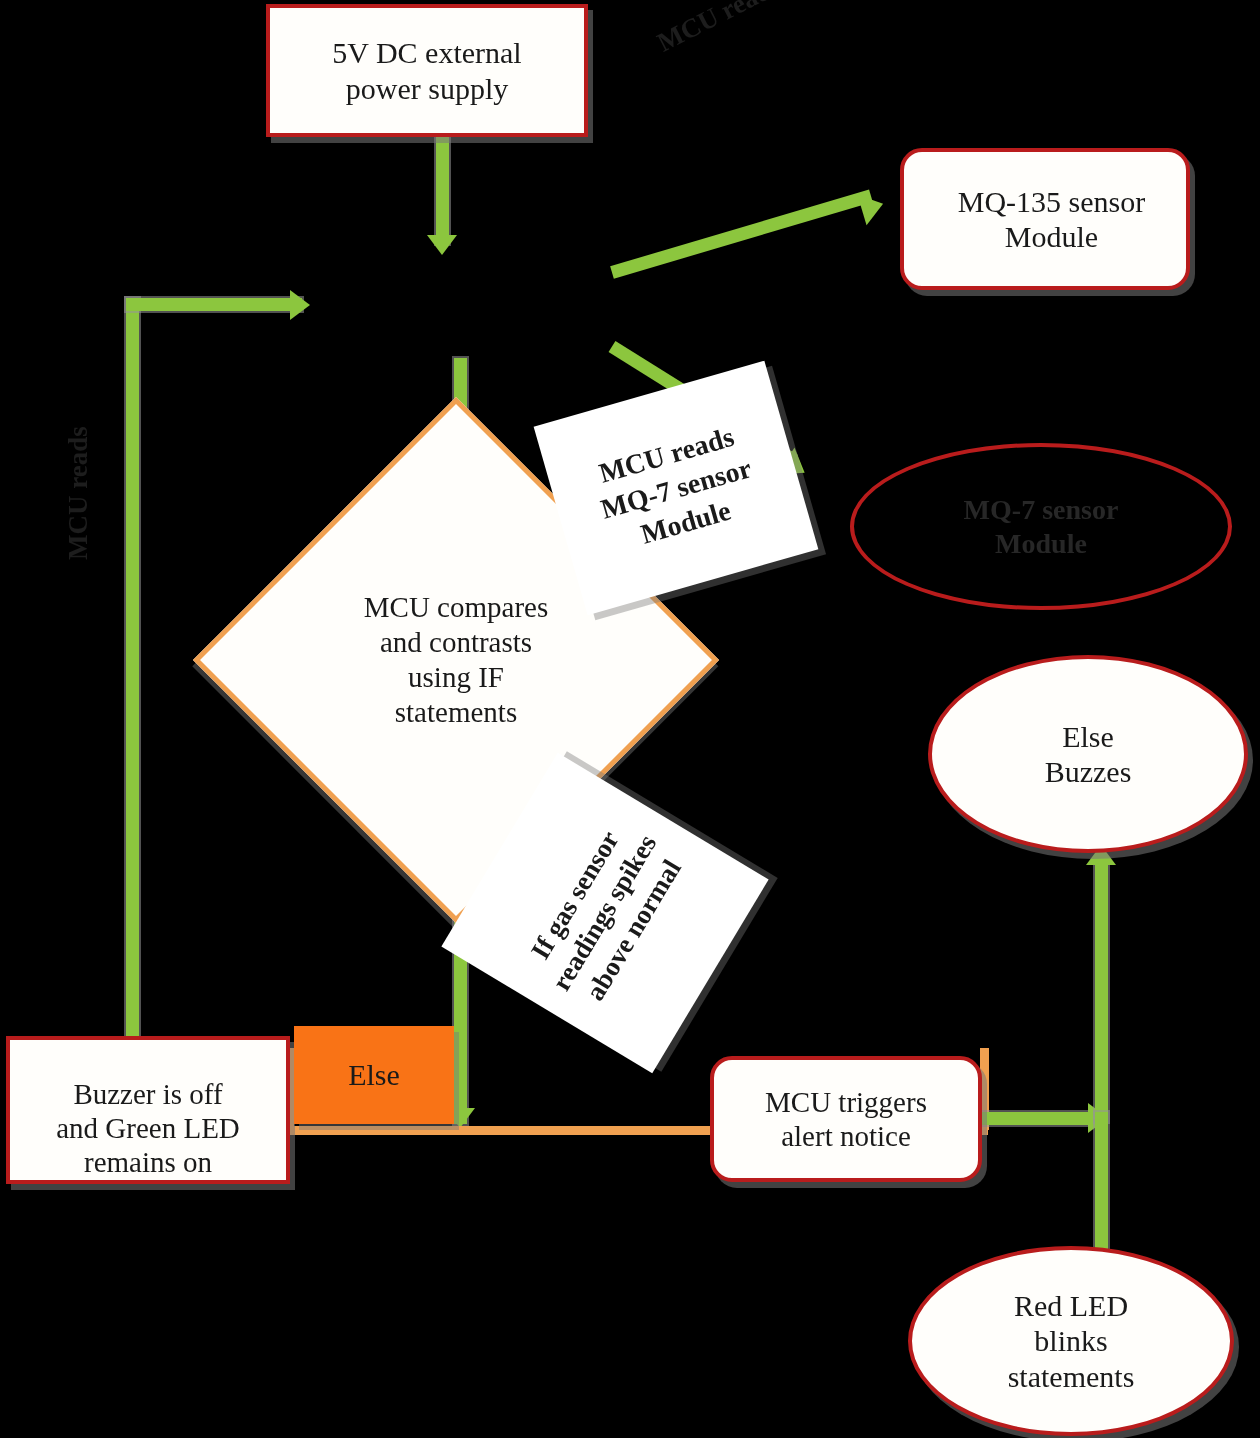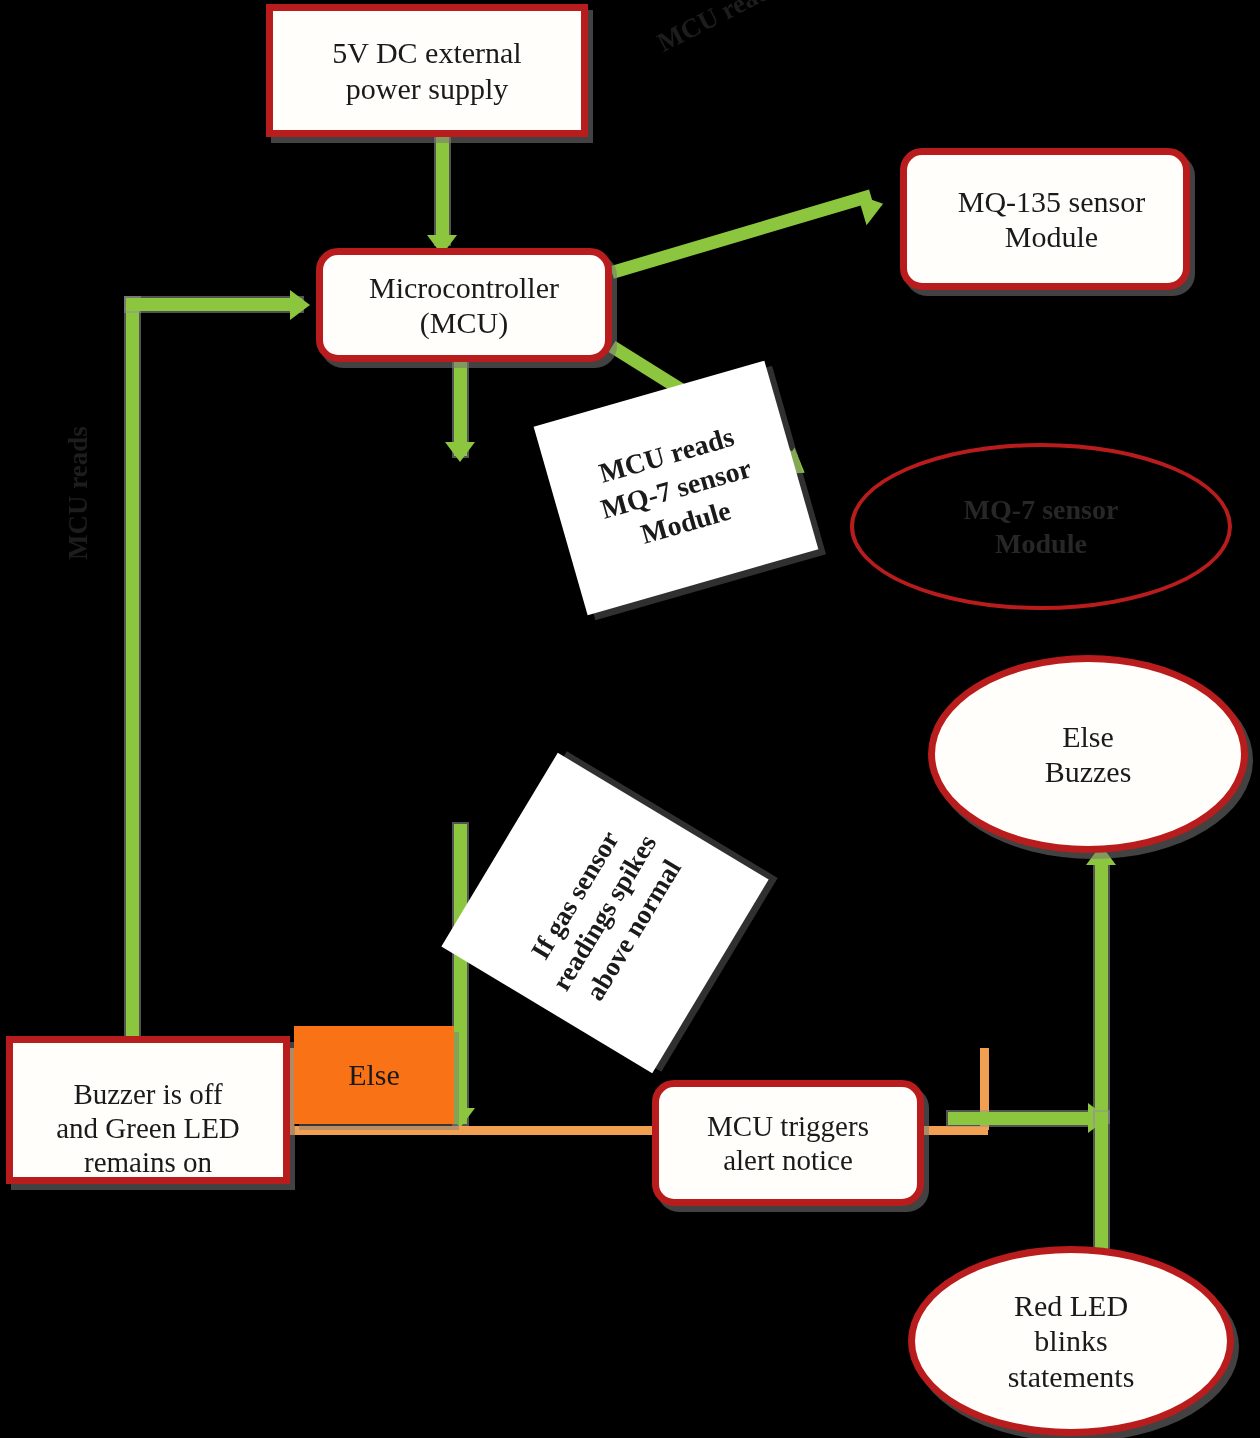--- a/index.html
+++ b/index.html
@@ -14,21 +14,21 @@
     background: #000000;
     overflow: hidden;
     font-family: "Liberation Serif", "DejaVu Serif", serif;
   }
 
   
   .node {
     position: absolute;
     box-sizing: border-box;
     background: #fffefb;
-    border: 7px solid #b91c1c;
+    border: 4px solid #b91c1c;
     color: #1a1a1a;
     display: flex;
     align-items: center;
     justify-content: center;
     text-align: center;
     line-height: 1.18;
     box-shadow: 5px 6px 0 rgba(120,120,120,0.55);
   }
   .rect      { border-radius: 0; }
   .rounded   { border-radius: 22px; }
@@ -166,37 +166,42 @@
   <div class="node rect" style="left:266px; top:4px; width:322px; height:133px; font-size:30px;">
     <span style="white-space:pre-line;">5V DC external
 power supply</span>
   </div>
 
   <div class="node rounded" style="left:900px; top:148px; width:290px; height:142px; font-size:30px;padding-left:13px;">
     <span style="white-space:pre-line;">MQ-135 sensor
 Module</span>
   </div>
 
-  <div class="node rounded" style="left:316px; top:248px; width:296px; height:114px; font-size:30px;">
-    <span style="white-space:pre-line;">Microcontroller
-(MCU)</span>
-  </div>
 
   <div class="node ellipse dark" style="left:850px; top:443px; width:382px; height:167px; font-size:28px; font-weight:700;">
     <span style="white-space:pre-line;">MQ-7 sensor
 Module</span>
   </div>
 
+  <div class="diamond-wrap" style="left:270px; top:474px; width:372px; height:372px;">
+    <div class="diamond-shape"></div>
+    <div class="diamond-label">
+      <span style="white-space:pre-line; font-size:29px;">MCU compares
+and contrasts
+using IF
+statements</span>
+    </div>
+  </div>
 
   <div class="node ellipse" style="left:928px; top:655px; width:320px; height:198px; font-size:30px;">
     <span style="white-space:pre-line;">Else
 Buzzes</span>
   </div>
 
-  <div class="node rounded" style="left:652px; top:1056px; width:272px; height:126px; font-size:29px;margin-top:24px;">
+  <div class="node rounded" style="left:710px; top:1056px; width:272px; height:126px; font-size:29px;">
     <span style="white-space:pre-line;">MCU triggers
 alert notice</span>
   </div>
 
   <div class="node ellipse" style="left:908px; top:1246px; width:326px; height:190px; font-size:30px;">
     <span style="white-space:pre-line;">Red LED
 blinks
 statements</span>
   </div>
 

